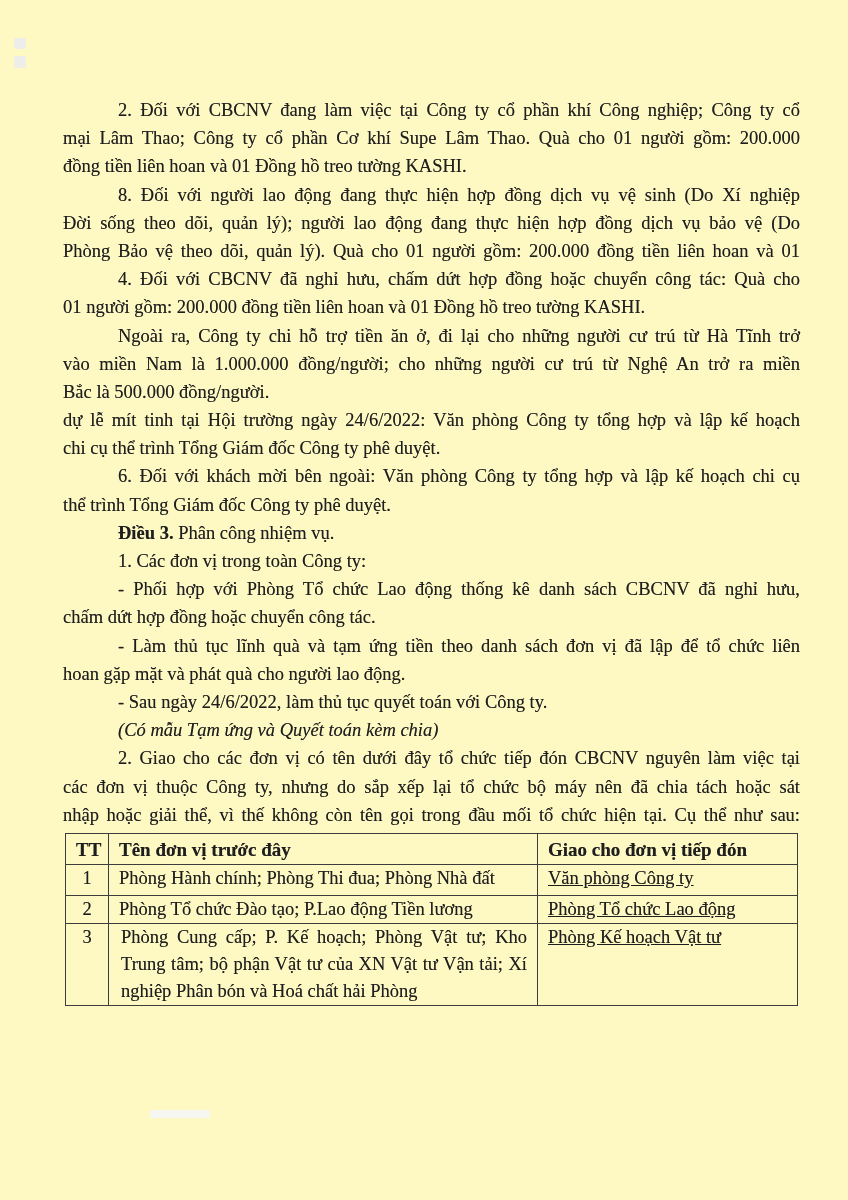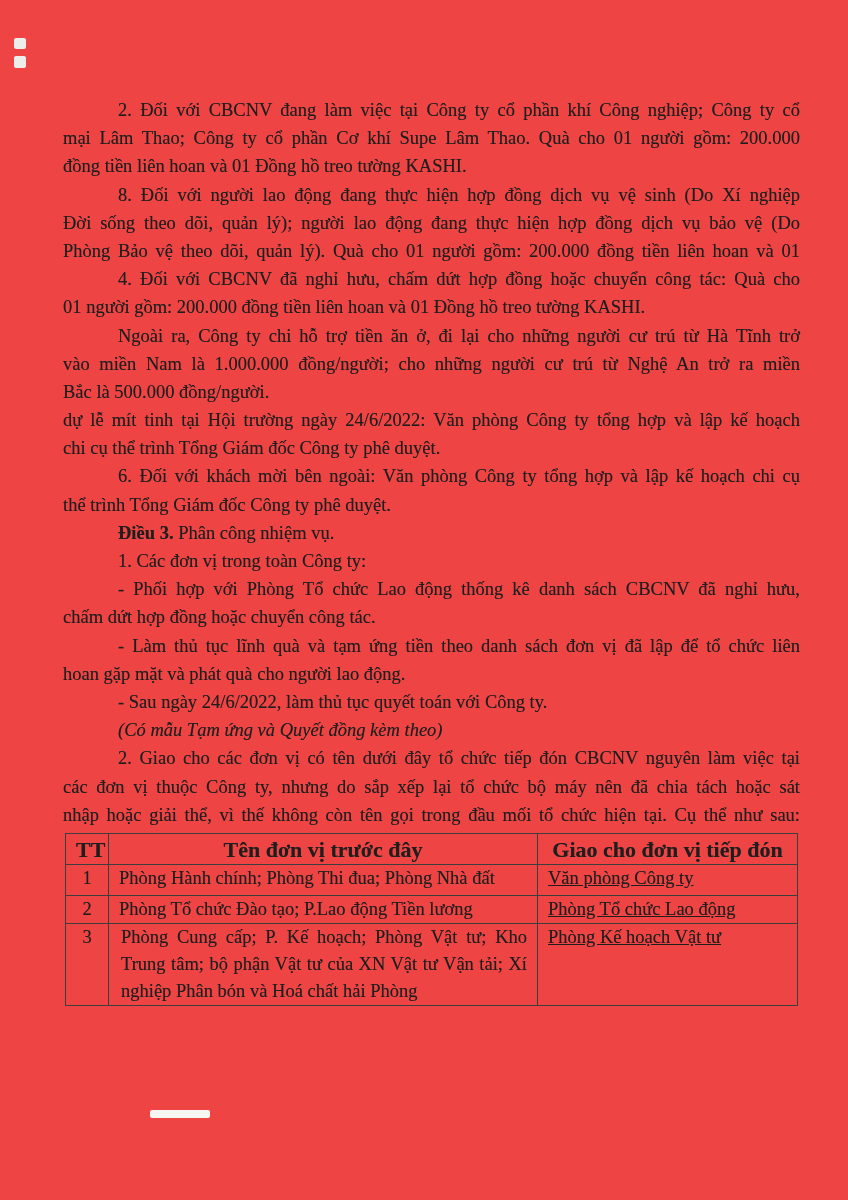--- a/index.html
+++ b/index.html
@@ -1,20 +1,20 @@
 <!DOCTYPE html>
 <html><head>
 <meta charset="utf-8">
 <style>
   html,body{margin:0;padding:0;}
   body{background:#e8e8e8;}
   .page{
     position:relative;
     width:848px;height:1200px;
-    background:#ef4444;
+    background:#fef9c3;
     overflow:hidden;
     font-family:"Liberation Serif","DejaVu Serif",serif;
     color:#1e1e1e;
   }
   .content{
     position:absolute;
     left:63px;top:96px;width:737px;
     font-size:18.5px;
     line-height:28.2px;
     text-shadow:0 0 .5px rgba(40,40,40,.55);
@@ -37,23 +37,23 @@
     font-size:18.5px;
     text-shadow:0 0 .5px rgba(40,40,40,.55);
   }
   table.doc-table th, table.doc-table td{
     border:1.6px solid #3d3d3d;
     padding:0 10px;
     line-height:27px;
     vertical-align:top;
   }
   table.doc-table th{
-    font-size:22px;
+    font-size:19px;
     font-weight:bold;
-    text-align:center;
+    text-align:left;
     height:28px;
     padding-top:2px;
     white-space:nowrap;
     overflow:hidden;
   }
   td.tt{ text-align:center; padding:2px 0 0 0; }
   td.old{ text-align:left; padding-top:2px; }
   td.old.just{ text-align:justify;padding-left:12px; }
   td.new{ text-align:left; padding-top:2px; white-space:nowrap; overflow:hidden;text-decoration:underline; }
   tr.r1 td{height:30px;}
@@ -127,21 +127,21 @@
     <div>
       <div class="line first">- Làm thủ tục lĩnh quà và tạm ứng tiền theo danh sách đơn vị đã lập để tổ chức liên</div>
       <div class="line end">hoan gặp mặt và phát quà cho người lao động.</div>
     </div>
 
     <div>
       <div class="line end first">- Sau ngày 24/6/2022, làm thủ tục quyết toán với Công ty.</div>
     </div>
 
     <div>
-      <div class="line end first italic">(Có mẫu Tạm ứng và Quyết đồng kèm theo)</div>
+      <div class="line end first italic">(Có mẫu Tạm ứng và Quyết toán kèm chia)</div>
     </div>
 
     <div>
       <div class="line first">2. Giao cho các đơn vị có tên dưới đây tổ chức tiếp đón CBCNV nguyên làm việc tại</div>
       <div class="line">các đơn vị thuộc Công ty, nhưng do sắp xếp lại tổ chức bộ máy nên đã chia tách hoặc sát</div>
       <div class="line">nhập hoặc giải thể, vì thế không còn tên gọi trong đầu mối tổ chức hiện tại. Cụ thể như sau:</div>
     </div>
 
     <table class="doc-table">
       <colgroup>

